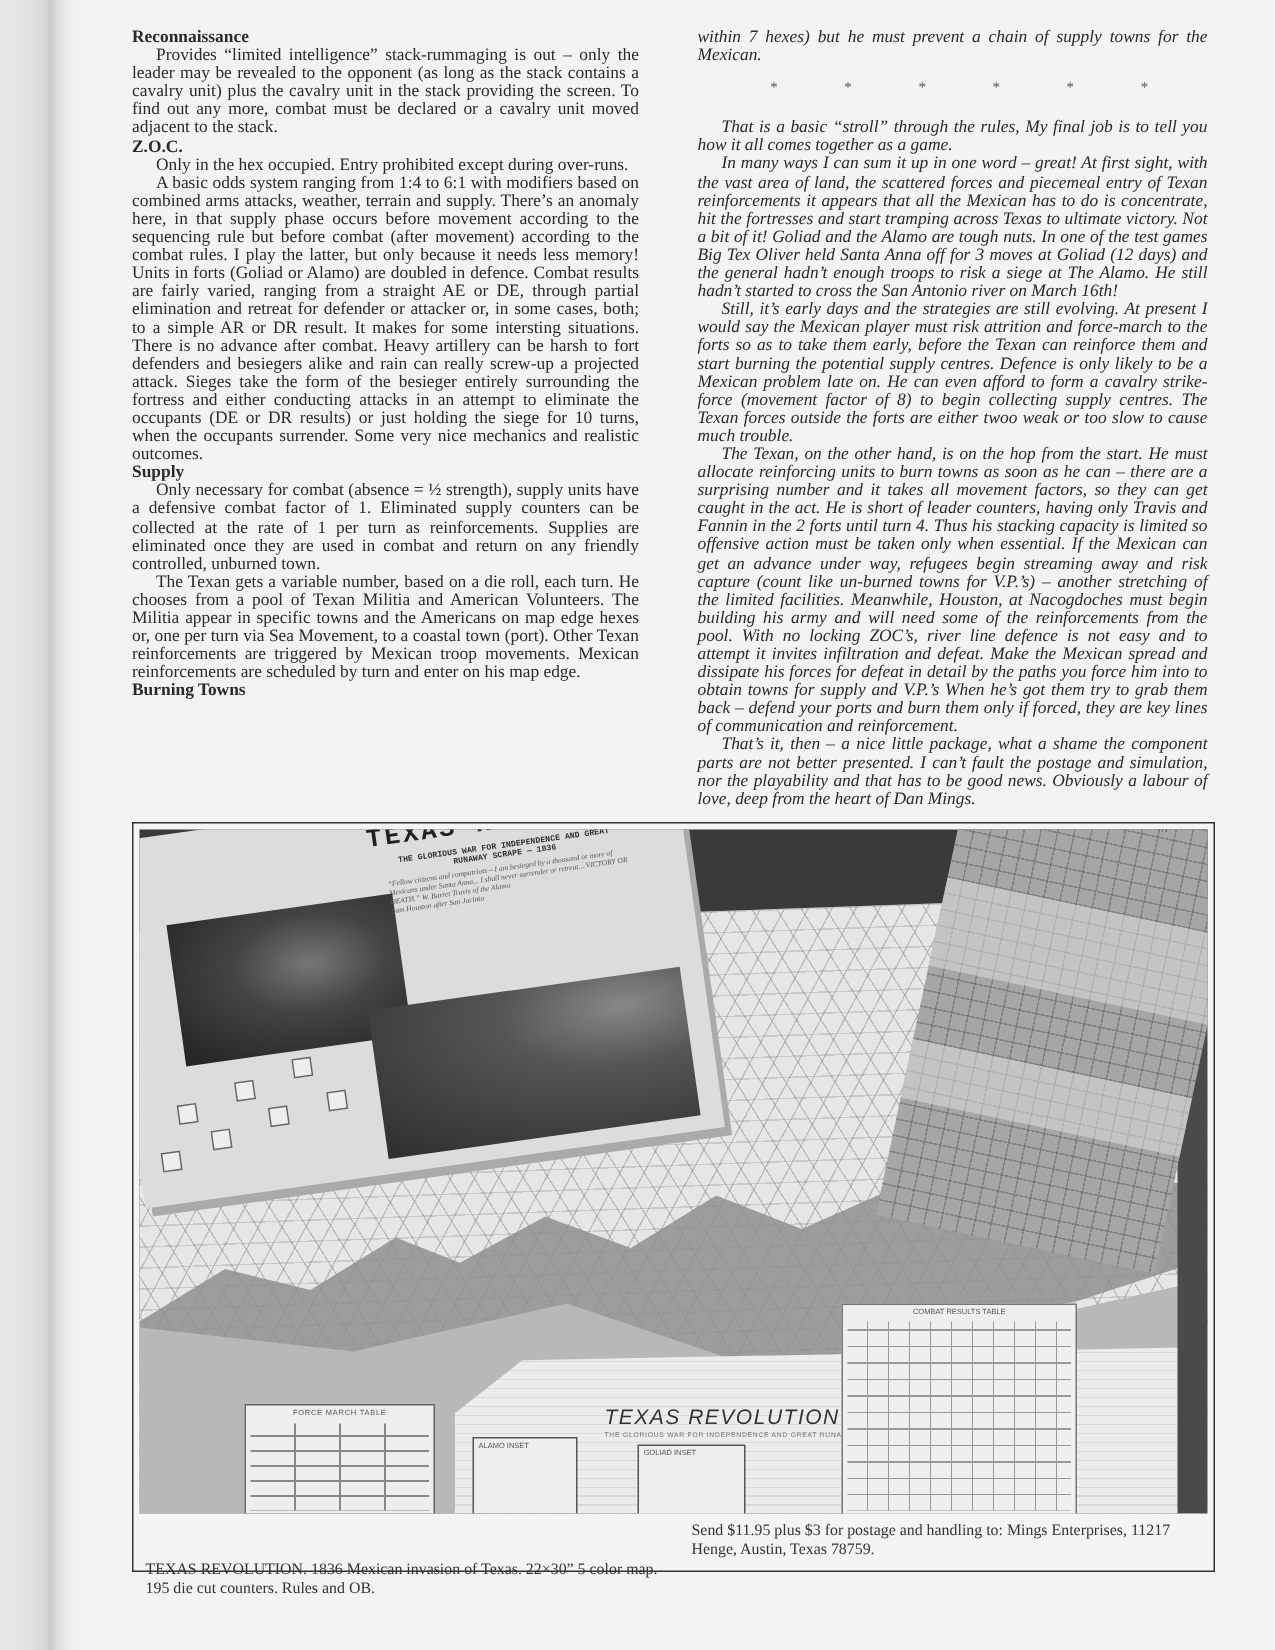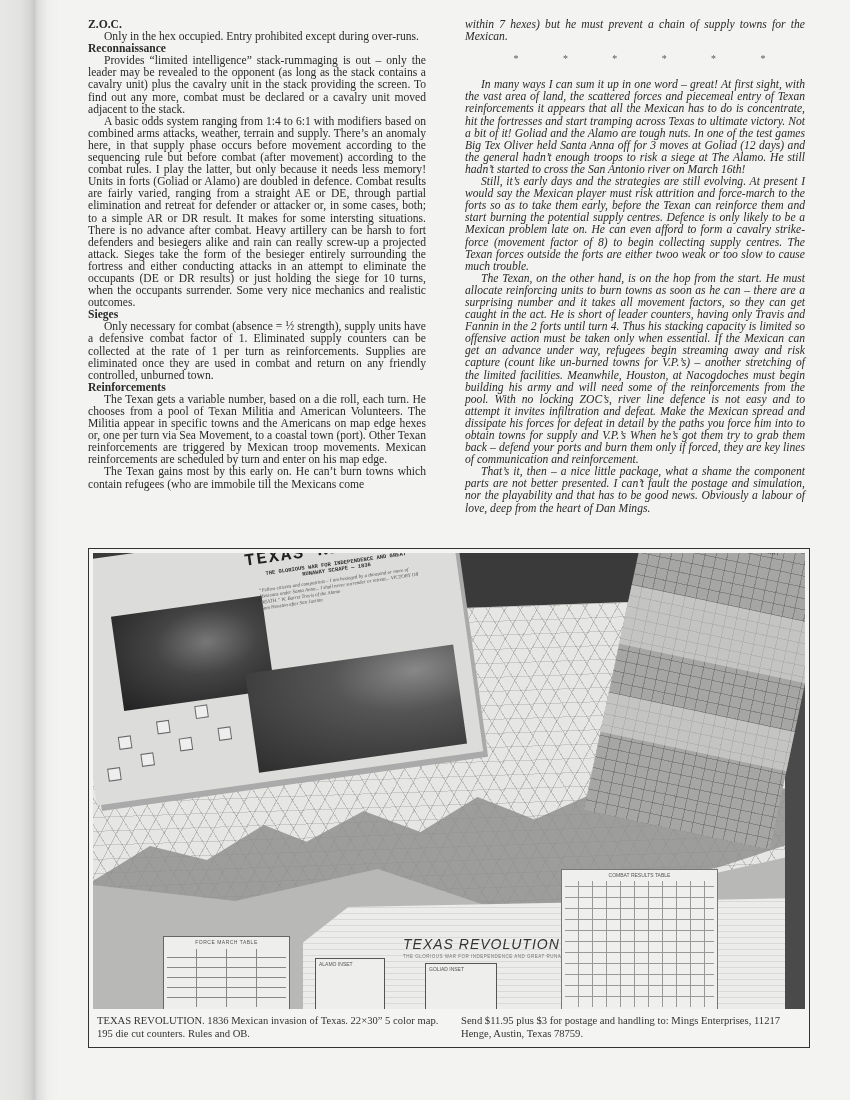--- a/index.html
+++ b/index.html
@@ -155,65 +155,65 @@
     position:absolute; left:60px; top:6px; font-size:5px; color:#333;
     font-family:"Liberation Sans",sans-serif; letter-spacing:.5px;
   }
   
   .caption {
     position:absolute; left:4px; right:4px; top:462px; height:34px;
     display:flex; justify-content:space-between;
     font-family:"Liberation Serif","DejaVu Serif",serif; font-size:10.6px; line-height:13px; color:#333;
     padding:3px 4px 0 4px; box-sizing:border-box;
   }
-  .caption .c-left { width:345px; }
+  .caption .c-left { width:345px;margin-top:26px; }
   .caption .c-right { width:340px; }
 </style>
 </head>
 <body>
 
 <div class="gutter"></div>
 
 <div class="col left">
   <div>
+    <span class="head">Reconnaissance</span>
+    <p class="p">Provides “limited intelligence” stack-rummaging is out – only the leader may be revealed to the opponent (as long as the stack contains a cavalry unit) plus the cavalry unit in the stack providing the screen. To find out any more, combat must be declared or a cavalry unit moved adjacent to the stack.</p>
+  </div>
+  <div>
     <span class="head">Z.O.C.</span>
     <p class="p">Only in the hex occupied. Entry prohibited except during over-runs.</p>
   </div>
   <div>
-    <span class="head">Reconnaissance</span>
-    <p class="p">Provides “limited intelligence” stack-rummaging is out – only the leader may be revealed to the opponent (as long as the stack contains a cavalry unit) plus the cavalry unit in the stack providing the screen. To find out any more, combat must be declared or a cavalry unit moved adjacent to the stack.</p>
-  </div>
-  <div>
     <p class="p">A basic odds system ranging from 1:4 to 6:1 with modifiers based on combined arms attacks, weather, terrain and supply. There’s an anomaly here, in that supply phase occurs before movement according to the sequencing rule but before combat (after movement) according to the combat rules. I play the latter, but only because it needs less memory! Units in forts (Goliad or Alamo) are doubled in defence. Combat results are fairly varied, ranging from a straight AE or DE, through partial elimination and retreat for defender or attacker or, in some cases, both; to a simple AR or DR result. It makes for some intersting situations. There is no advance after combat. Heavy artillery can be harsh to fort defenders and besiegers alike and rain can really screw-up a projected attack. Sieges take the form of the besieger entirely surrounding the fortress and either conducting attacks in an attempt to eliminate the occupants (DE or DR results) or just holding the siege for 10 turns, when the occupants surrender. Some very nice mechanics and realistic outcomes.</p>
   </div>
   <div>
-    <span class="head">Sieges</span>
+    <span class="head">Supply</span>
     <p class="p">Only necessary for combat (absence = ½ strength), supply units have a defensive combat factor of 1. Eliminated supply counters can be collected at the rate of 1 per turn as reinforcements. Supplies are eliminated once they are used in combat and return on any friendly controlled, unburned town.</p>
   </div>
   <div>
-    <span class="head">Reinforcements</span>
     <p class="p">The Texan gets a variable number, based on a die roll, each turn. He chooses from a pool of Texan Militia and American Volunteers. The Militia appear in specific towns and the Americans on map edge hexes or, one per turn via Sea Movement, to a coastal town (port). Other Texan reinforcements are triggered by Mexican troop movements. Mexican reinforcements are scheduled by turn and enter on his map edge.</p>
   </div>
   <div>
   </div>
   <div>
-    <p class="p">The Texan gains most by this early on. He can’t burn towns which contain refugees (who are immobile till the Mexicans come</p>
+    <span class="head">Burning Towns</span>
   </div>
 </div>
 
 <div class="col right">
   <p class="p noindent">within 7 hexes) but he must prevent a chain of supply towns for the Mexican.</p>
   <div class="stars">
     <span>*</span>
     <span>*</span>
     <span>*</span>
     <span>*</span>
     <span>*</span>
     <span>*</span>
   </div>
+  <p class="p">That is a basic “stroll” through the rules, My final job is to tell you how it all comes together as a game.</p>
   <p class="p">In many ways I can sum it up in one word – great! At first sight, with the vast area of land, the scattered forces and piecemeal entry of Texan reinforcements it appears that all the Mexican has to do is concentrate, hit the fortresses and start tramping across Texas to ultimate victory. Not a bit of it! Goliad and the Alamo are tough nuts. In one of the test games Big Tex Oliver held Santa Anna off for 3 moves at Goliad (12 days) and the general hadn’t enough troops to risk a siege at The Alamo. He still hadn’t started to cross the San Antonio river on March 16th!</p>
   <p class="p">Still, it’s early days and the strategies are still evolving. At present I would say the Mexican player must risk attrition and force-march to the forts so as to take them early, before the Texan can reinforce them and start burning the potential supply centres. Defence is only likely to be a Mexican problem late on. He can even afford to form a cavalry strike-force (movement factor of 8) to begin collecting supply centres. The Texan forces outside the forts are either twoo weak or too slow to cause much trouble.</p>
   <p class="p">The Texan, on the other hand, is on the hop from the start. He must allocate reinforcing units to burn towns as soon as he can – there are a surprising number and it takes all movement factors, so they can get caught in the act. He is short of leader counters, having only Travis and Fannin in the 2 forts until turn 4. Thus his stacking capacity is limited so offensive action must be taken only when essential. If the Mexican can get an advance under way, refugees begin streaming away and risk capture (count like un-burned towns for V.P.’s) – another stretching of the limited facilities. Meanwhile, Houston, at Nacogdoches must begin building his army and will need some of the reinforcements from the pool. With no locking ZOC’s, river line defence is not easy and to attempt it invites infiltration and defeat. Make the Mexican spread and dissipate his forces for defeat in detail by the paths you force him into to obtain towns for supply and V.P.’s When he’s got them try to grab them back – defend your ports and burn them only if forced, they are key lines of communication and reinforcement.</p>
   <p class="p">That’s it, then – a nice little package, what a shame the component parts are not better presented. I can’t fault the postage and simulation, nor the playability and that has to be good news. Obviously a labour of love, deep from the heart of Dan Mings.</p>
 </div>
 
 <div class="photo-frame">
   <div class="photo">
     <div class="map"></div>
     <div class="coast"></div>

